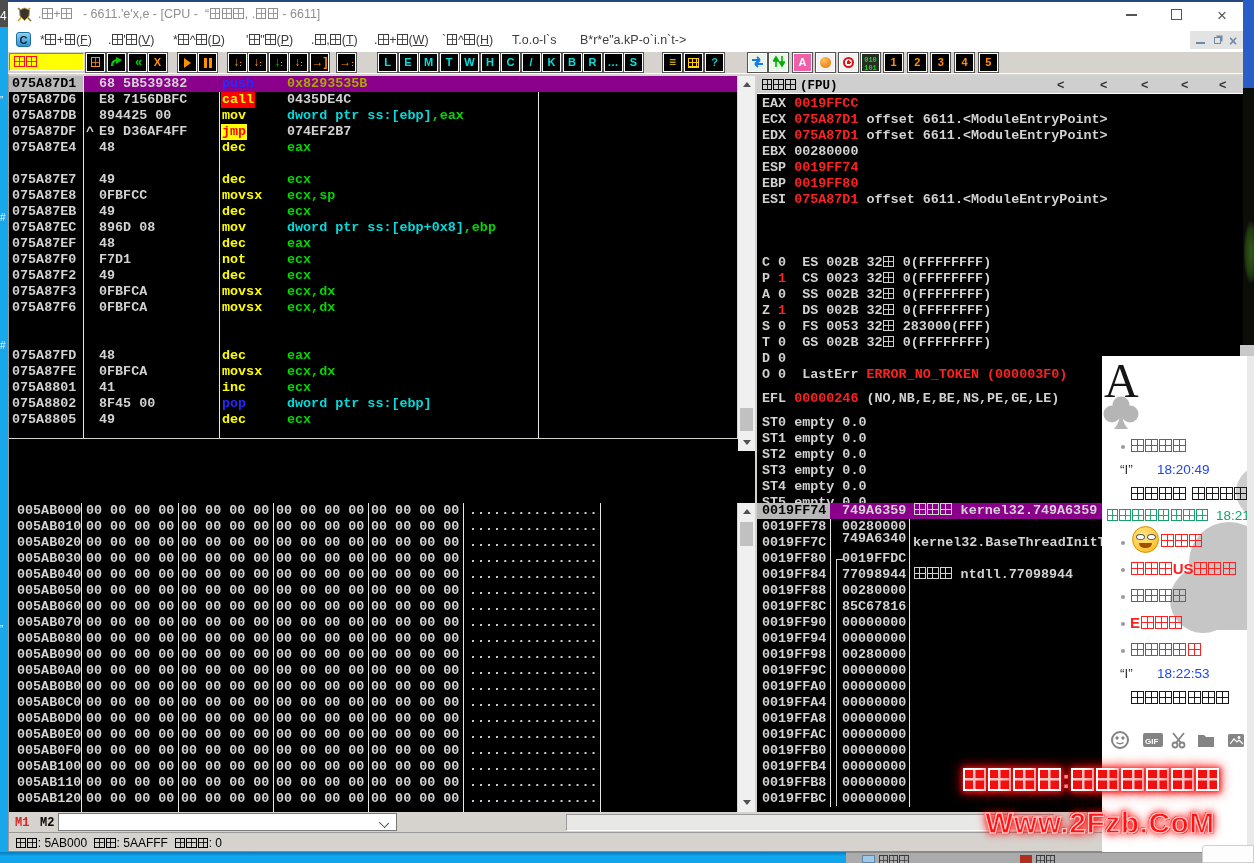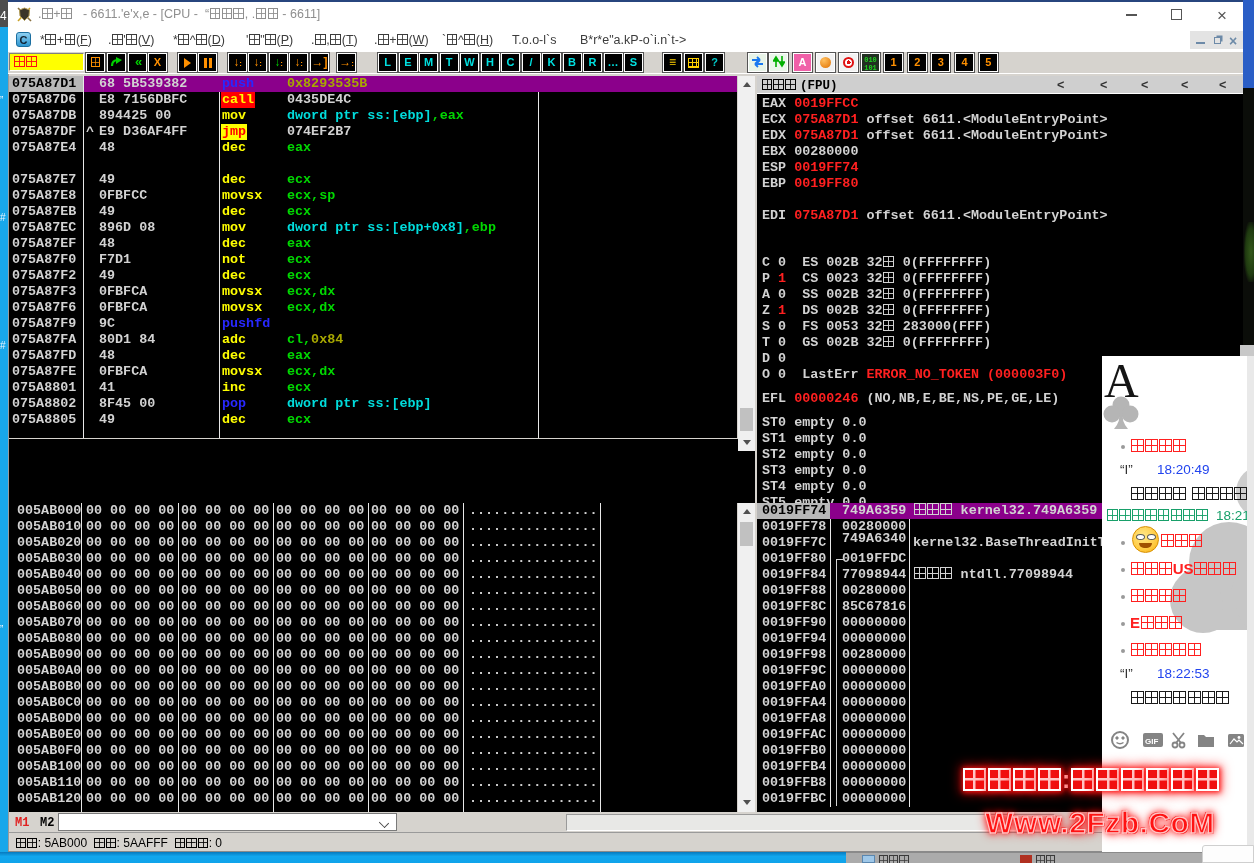--- a/index.html
+++ b/index.html
@@ -113,43 +113,41 @@
 <div class="a" style="left:0;top:64px;height:16px;width:728px"><span class="a" style="left:3px;color:#d2d2d2">075A87E4</span><span class="a" style="left:90px">48</span><span class="a y" style="left:213px">dec</span><span class="a" style="left:278px"><span class="g">eax</span></span></div>
 <div class="a" style="left:0;top:96px;height:16px;width:728px"><span class="a" style="left:3px;color:#d2d2d2">075A87E7</span><span class="a" style="left:90px">49</span><span class="a y" style="left:213px">dec</span><span class="a" style="left:278px"><span class="g">ecx</span></span></div>
 <div class="a" style="left:0;top:112px;height:16px;width:728px"><span class="a" style="left:3px;color:#d2d2d2">075A87E8</span><span class="a" style="left:90px">0FBFCC</span><span class="a y" style="left:213px">movsx</span><span class="a" style="left:278px"><span class="g">ecx,sp</span></span></div>
 <div class="a" style="left:0;top:128px;height:16px;width:728px"><span class="a" style="left:3px;color:#d2d2d2">075A87EB</span><span class="a" style="left:90px">49</span><span class="a y" style="left:213px">dec</span><span class="a" style="left:278px"><span class="g">ecx</span></span></div>
 <div class="a" style="left:0;top:144px;height:16px;width:728px"><span class="a" style="left:3px;color:#d2d2d2">075A87EC</span><span class="a" style="left:90px">896D 08</span><span class="a y" style="left:213px">mov</span><span class="a" style="left:278px"><span class="c">dword ptr ss:[ebp+0x8]</span><span class="g">,ebp</span></span></div>
 <div class="a" style="left:0;top:160px;height:16px;width:728px"><span class="a" style="left:3px;color:#d2d2d2">075A87EF</span><span class="a" style="left:90px">48</span><span class="a y" style="left:213px">dec</span><span class="a" style="left:278px"><span class="g">eax</span></span></div>
 <div class="a" style="left:0;top:176px;height:16px;width:728px"><span class="a" style="left:3px;color:#d2d2d2">075A87F0</span><span class="a" style="left:90px">F7D1</span><span class="a y" style="left:213px">not</span><span class="a" style="left:278px"><span class="g">ecx</span></span></div>
 <div class="a" style="left:0;top:192px;height:16px;width:728px"><span class="a" style="left:3px;color:#d2d2d2">075A87F2</span><span class="a" style="left:90px">49</span><span class="a y" style="left:213px">dec</span><span class="a" style="left:278px"><span class="g">ecx</span></span></div>
 <div class="a" style="left:0;top:208px;height:16px;width:728px"><span class="a" style="left:3px;color:#d2d2d2">075A87F3</span><span class="a" style="left:90px">0FBFCA</span><span class="a y" style="left:213px">movsx</span><span class="a" style="left:278px"><span class="g">ecx,dx</span></span></div>
 <div class="a" style="left:0;top:224px;height:16px;width:728px"><span class="a" style="left:3px;color:#d2d2d2">075A87F6</span><span class="a" style="left:90px">0FBFCA</span><span class="a y" style="left:213px">movsx</span><span class="a" style="left:278px"><span class="g">ecx,dx</span></span></div>
-<div class="a" style="left:0;top:240px;height:16px;width:728px"><span class="a" style="left:3px;color:#d2d2d2">075A87F9</span><span class="a" style="left:90px">9C</span><span class="a bl" style="left:213px">pushfd</span></div>
-<div class="a" style="left:0;top:256px;height:16px;width:728px"><span class="a" style="left:3px;color:#d2d2d2">075A87FA</span><span class="a" style="left:90px">80D1 84</span><span class="a y" style="left:213px">adc</span><span class="a" style="left:278px"><span class="g">cl,</span><span class="o">0x84</span></span></div>
 <div class="a" style="left:0;top:272px;height:16px;width:728px"><span class="a" style="left:3px;color:#d2d2d2">075A87FD</span><span class="a" style="left:90px">48</span><span class="a y" style="left:213px">dec</span><span class="a" style="left:278px"><span class="g">eax</span></span></div>
 <div class="a" style="left:0;top:288px;height:16px;width:588px"><span class="a" style="left:3px;color:#d2d2d2">075A87FE</span><span class="a" style="left:90px">0FBFCA</span><span class="a y" style="left:213px">movsx</span><span class="a" style="left:278px"><span class="g">ecx,dx</span></span></div>
 <div class="a" style="left:0;top:304px;height:16px;width:728px"><span class="a" style="left:3px;color:#d2d2d2">075A8801</span><span class="a" style="left:90px">41</span><span class="a y" style="left:213px">inc</span><span class="a" style="left:278px"><span class="g">ecx</span></span></div>
 <div class="a" style="left:0;top:320px;height:16px;width:728px"><span class="a" style="left:3px;color:#d2d2d2">075A8802</span><span class="a" style="left:90px">8F45 00</span><span class="a bl" style="left:213px">pop</span><span class="a" style="left:278px"><span class="c">dword ptr ss:[ebp]</span></span></div>
 <div class="a" style="left:0;top:336px;height:16px;width:728px"><span class="a" style="left:3px;color:#d2d2d2">075A8805</span><span class="a" style="left:90px">49</span><span class="a y" style="left:213px">dec</span><span class="a" style="left:278px"><span class="g">ecx</span></span></div>
 </div>
 <div class="a" style="left:9px;top:438px;width:728px;height:1px;background:#d6d3ce"></div>
 <div class="a" style="left:9px;top:439px;width:746px;height:64px;background:#000"></div>
 <div class="a" style="left:738px;top:76px;width:17px;height:375px;background:#f0f0f0"></div>
 <div class="a tri" style="left:743px;top:82px;border-left:4px solid transparent;border-right:4px solid transparent;border-bottom:5px solid #505050"></div>
 <div class="a" style="left:740px;top:408px;width:13px;height:23px;background:#c1c1c1"></div>
 <div class="a tri" style="left:743px;top:440px;border-left:4px solid transparent;border-right:4px solid transparent;border-top:5px solid #505050"></div>
 <div class="a" style="left:757px;top:76px;width:486px;height:427px;background:#000">
 <div class="a" style="left:0;top:0;width:486px;height:18px;background:#cfcfcf;border-bottom:1px solid #fff;color:#000;font-size:12.5px;font-weight:bold;line-height:18px"><span style="margin-left:4px"><i class="h"></i><i class="h"></i><i class="h"></i> <span style="font-family:'Liberation Mono',monospace">(FPU)</span></span><span class="a" style="left:300px;top:0;color:#333;font-weight:bold">&lt;</span><span class="a" style="left:343px;top:0;color:#333;font-weight:bold">&lt;</span><span class="a" style="left:384px;top:0;color:#333;font-weight:bold">&lt;</span><span class="a" style="left:424px;top:0;color:#333;font-weight:bold">&lt;</span><span class="a" style="left:462px;top:0;color:#333;font-weight:bold">&lt;</span></div>
 <div class="a mono" style="left:5px;top:20px">EAX <span class="red">0019FFCC</span></div>
 <div class="a mono" style="left:5px;top:36px">ECX <span class="red">075A87D1</span> offset 6611.&lt;ModuleEntryPoint&gt;</div>
 <div class="a mono" style="left:5px;top:52px">EDX <span class="red">075A87D1</span> offset 6611.&lt;ModuleEntryPoint&gt;</div>
 <div class="a mono" style="left:5px;top:68px">EBX 00280000</div>
 <div class="a mono" style="left:5px;top:84px">ESP <span class="red">0019FF74</span></div>
 <div class="a mono" style="left:5px;top:100px">EBP <span class="red">0019FF80</span></div>
-<div class="a mono" style="left:5px;top:132px">EDI <span class="red">075A87D1</span> offset 6611.&lt;ModuleEntryPoint&gt;</div>
+<div class="a mono" style="left:5px;top:116px">ESI <span class="red">075A87D1</span> offset 6611.&lt;ModuleEntryPoint&gt;</div>
 <div class="a mono" style="left:5px;top:179px">C 0  ES 002B 32<i class="h" style="width:11px;height:11px"></i> 0(FFFFFFFF)</div>
 <div class="a mono" style="left:5px;top:195px">P <span class="red">1</span>  CS 0023 32<i class="h" style="width:11px;height:11px"></i> 0(FFFFFFFF)</div>
 <div class="a mono" style="left:5px;top:211px">A 0  SS 002B 32<i class="h" style="width:11px;height:11px"></i> 0(FFFFFFFF)</div>
 <div class="a mono" style="left:5px;top:227px">Z <span class="red">1</span>  DS 002B 32<i class="h" style="width:11px;height:11px"></i> 0(FFFFFFFF)</div>
 <div class="a mono" style="left:5px;top:243px">S 0  FS 0053 32<i class="h" style="width:11px;height:11px"></i> 283000(FFF)</div>
 <div class="a mono" style="left:5px;top:259px">T 0  GS 002B 32<i class="h" style="width:11px;height:11px"></i> 0(FFFFFFFF)</div>
 <div class="a mono" style="left:5px;top:275px">D 0</div>
 <div class="a mono" style="left:5px;top:291px">O 0  LastErr <span class="red">ERROR_NO_TOKEN (000003F0)</span></div>
 <div class="a mono" style="left:5px;top:315px">EFL <span class="red">00000246</span> (NO,NB,E,BE,NS,PE,GE,LE)</div>
 <div class="a mono" style="left:5px;top:339px">ST0 empty 0.0</div>

